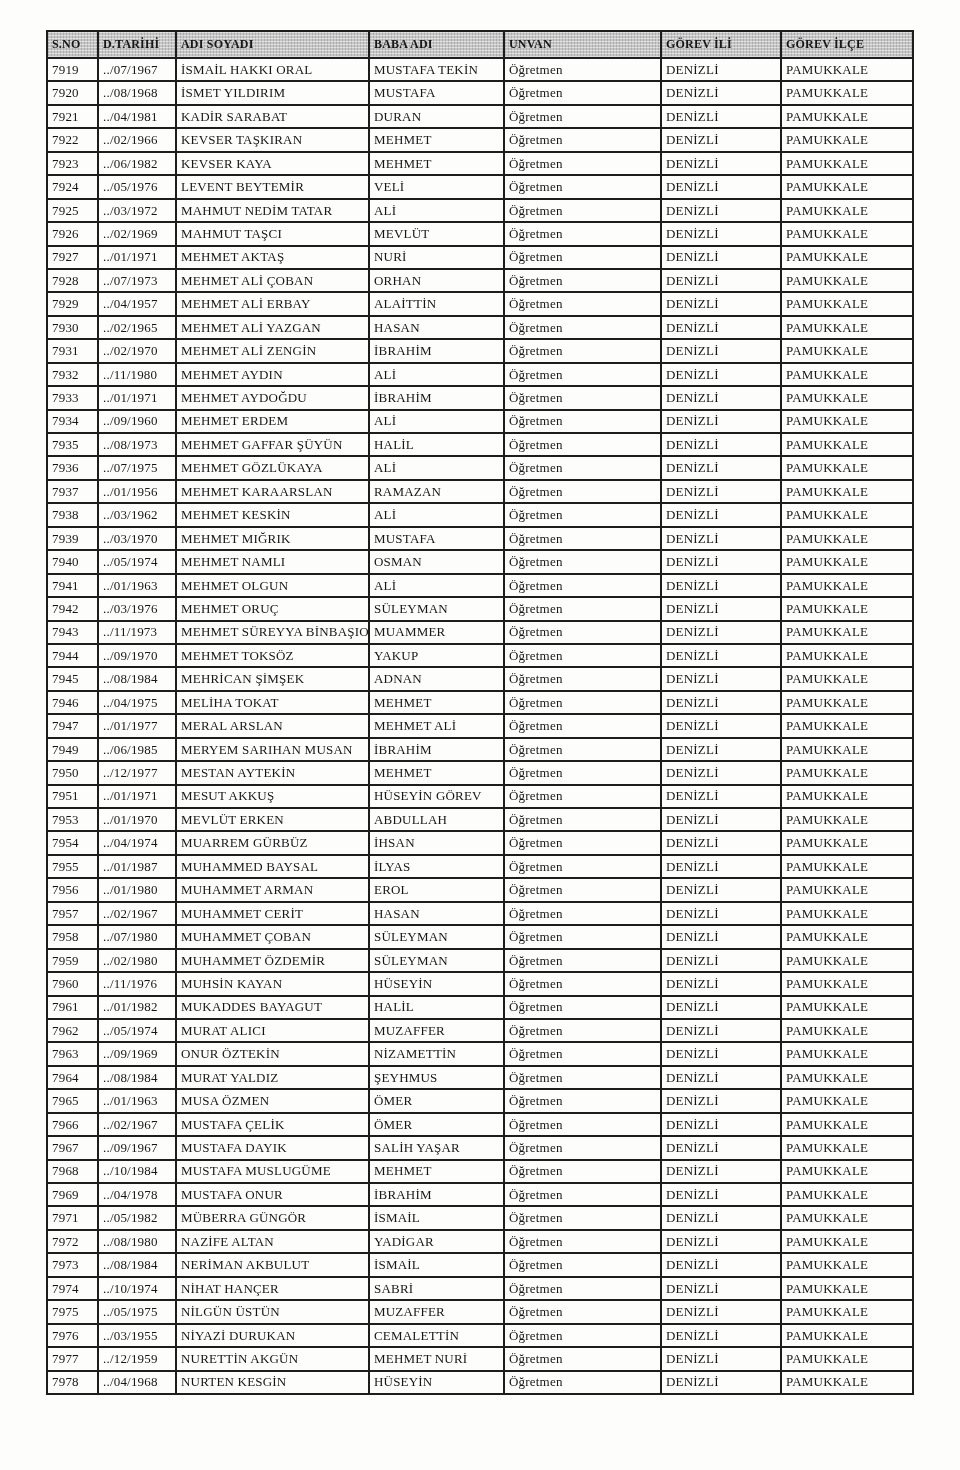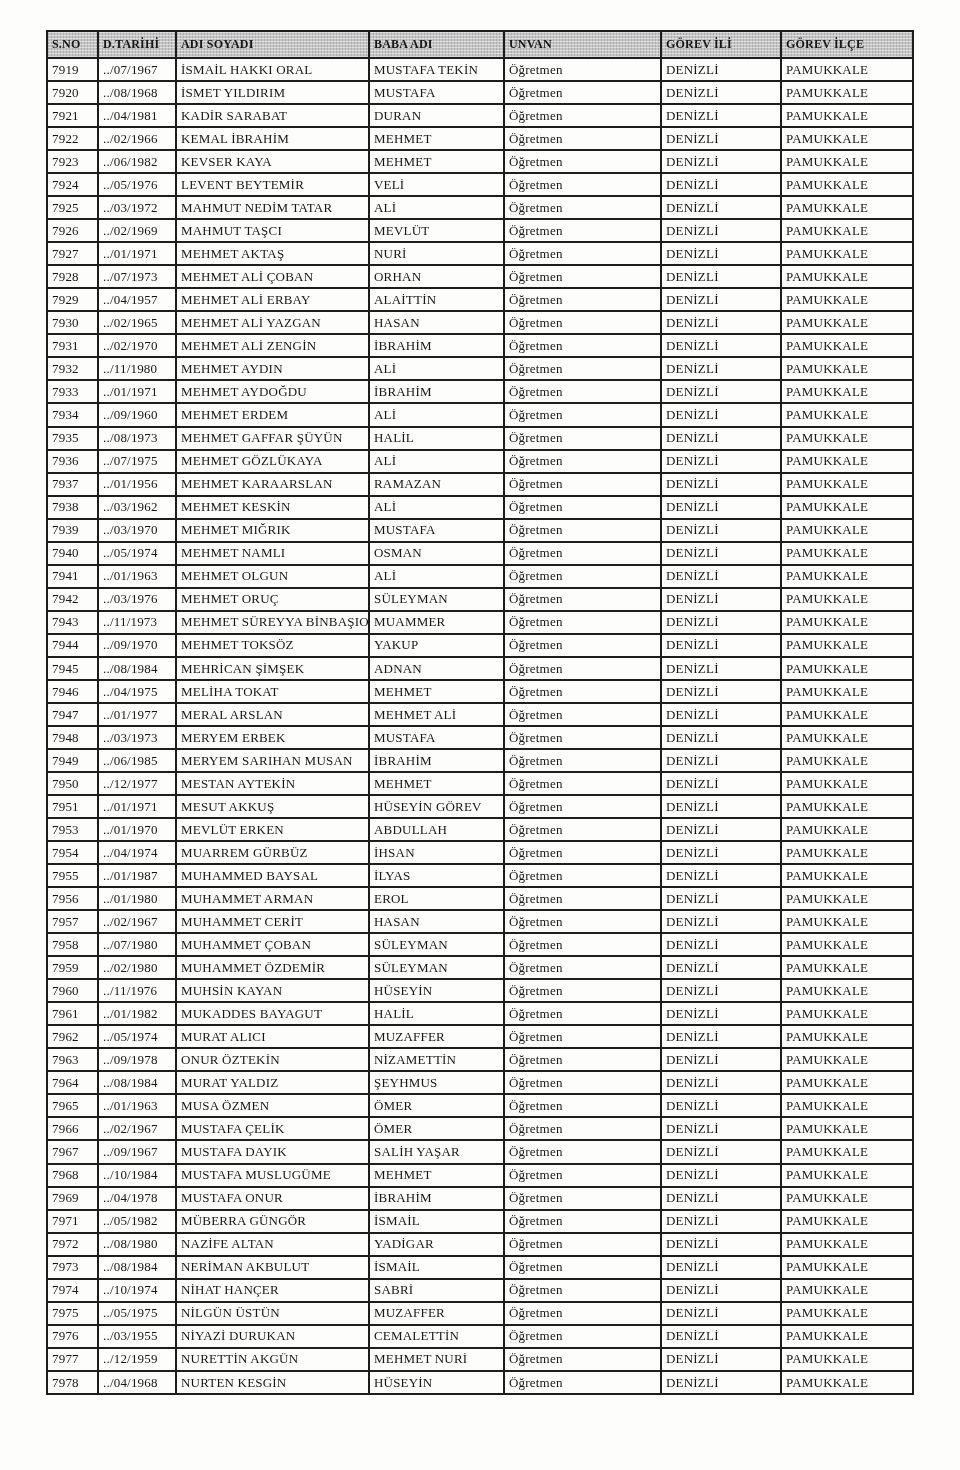--- a/index.html
+++ b/index.html
@@ -111,21 +111,21 @@
           <td class="col-date">../04/1981</td>
           <td class="col-name">KADİR SARABAT</td>
           <td class="col-father">DURAN</td>
           <td class="col-title">Öğretmen</td>
           <td class="col-il">DENİZLİ</td>
           <td class="col-ilce">PAMUKKALE</td>
         </tr>
         <tr>
           <td class="col-sno">7922</td>
           <td class="col-date">../02/1966</td>
-          <td class="col-name">KEMAL İBRAHİM</td>
+          <td class="col-name">KEVSER TAŞKIRAN</td>
           <td class="col-father">MEHMET</td>
           <td class="col-title">Öğretmen</td>
           <td class="col-il">DENİZLİ</td>
           <td class="col-ilce">PAMUKKALE</td>
         </tr>
         <tr>
           <td class="col-sno">7923</td>
           <td class="col-date">../06/1982</td>
           <td class="col-name">KEVSER KAYA</td>
           <td class="col-father">MEHMET</td>
@@ -343,29 +343,20 @@
         <tr>
           <td class="col-sno">7947</td>
           <td class="col-date">../01/1977</td>
           <td class="col-name">MERAL ARSLAN</td>
           <td class="col-father">MEHMET ALİ</td>
           <td class="col-title">Öğretmen</td>
           <td class="col-il">DENİZLİ</td>
           <td class="col-ilce">PAMUKKALE</td>
         </tr>
         <tr>
-          <td class="col-sno">7948</td>
-          <td class="col-date">../03/1973</td>
-          <td class="col-name">MERYEM ERBEK</td>
-          <td class="col-father">MUSTAFA</td>
-          <td class="col-title">Öğretmen</td>
-          <td class="col-il">DENİZLİ</td>
-          <td class="col-ilce">PAMUKKALE</td>
-        </tr>
-        <tr>
           <td class="col-sno">7949</td>
           <td class="col-date">../06/1985</td>
           <td class="col-name">MERYEM SARIHAN MUSAN</td>
           <td class="col-father">İBRAHİM</td>
           <td class="col-title">Öğretmen</td>
           <td class="col-il">DENİZLİ</td>
           <td class="col-ilce">PAMUKKALE</td>
         </tr>
         <tr>
           <td class="col-sno">7950</td>
@@ -470,21 +461,21 @@
           <td class="col-sno">7962</td>
           <td class="col-date">../05/1974</td>
           <td class="col-name">MURAT ALICI</td>
           <td class="col-father">MUZAFFER</td>
           <td class="col-title">Öğretmen</td>
           <td class="col-il">DENİZLİ</td>
           <td class="col-ilce">PAMUKKALE</td>
         </tr>
         <tr>
           <td class="col-sno">7963</td>
-          <td class="col-date">../09/1978</td>
+          <td class="col-date">../09/1969</td>
           <td class="col-name">ONUR ÖZTEKİN</td>
           <td class="col-father">NİZAMETTİN</td>
           <td class="col-title">Öğretmen</td>
           <td class="col-il">DENİZLİ</td>
           <td class="col-ilce">PAMUKKALE</td>
         </tr>
         <tr>
           <td class="col-sno">7964</td>
           <td class="col-date">../08/1984</td>
           <td class="col-name">MURAT YALDIZ</td>

